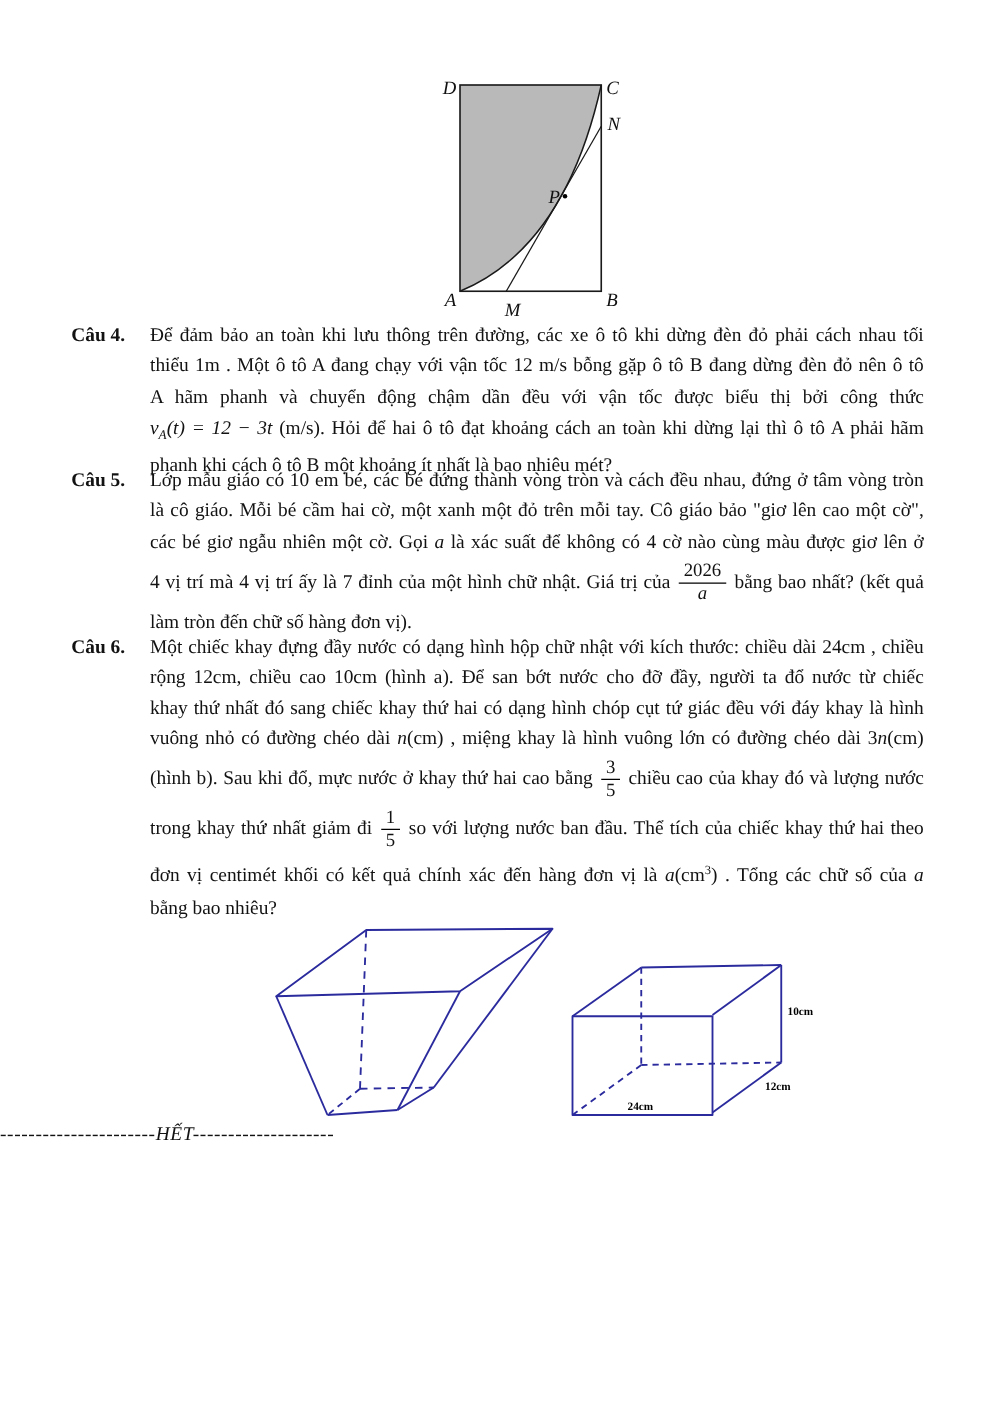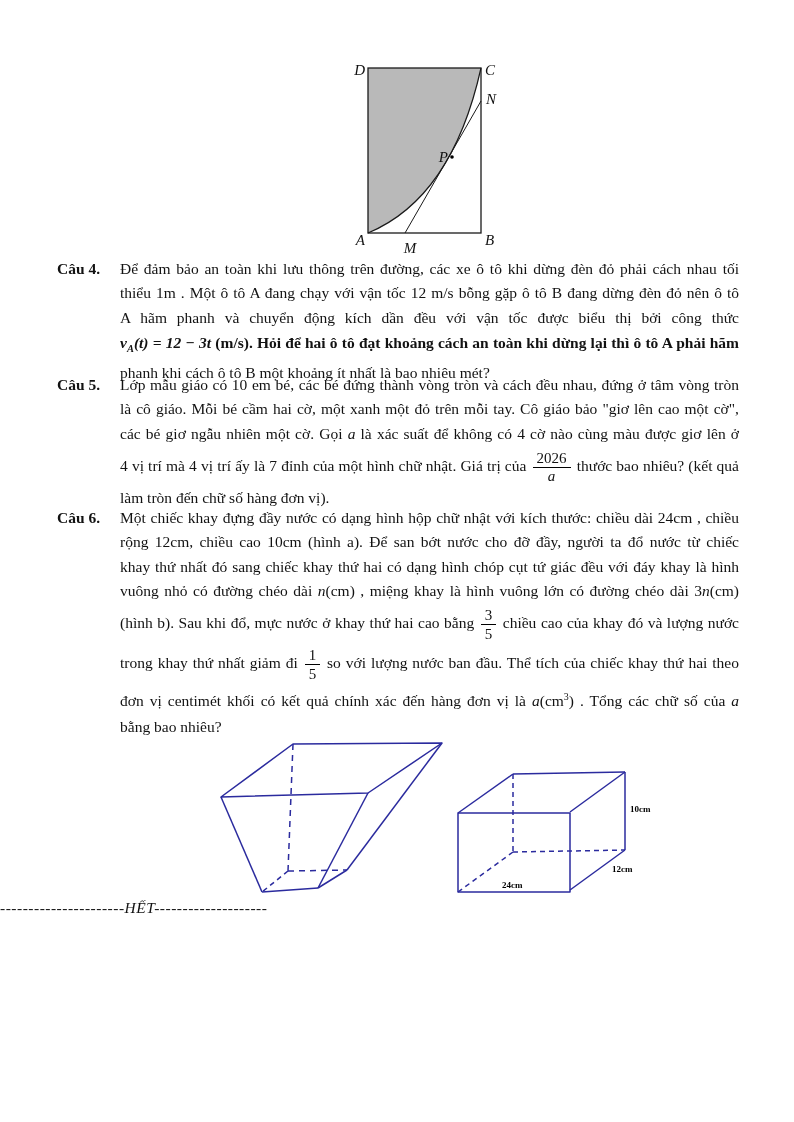--- a/index.html
+++ b/index.html
@@ -8,21 +8,21 @@
     font-family:"Liberation Serif","DejaVu Serif",serif;
     color:#121212;overflow:hidden;
   }
   .fig{position:absolute;}
   #questions{position:absolute;left:57px;top:257px;width:682px;}
   .question{display:flex;align-items:flex-start;position:absolute;left:0;width:682px;}
   .q-label{width:63px;flex:0 0 63px;font-weight:bold;font-size:15.5px;line-height:24.3px;}
   .q-body{width:619px;flex:1;font-size:15.5px;}
   .ln{line-height:24.3px;text-align:justify;text-align-last:justify;white-space:normal;}
   .ln.last{text-align-last:left;}
-  .ln-math{line-height:25px;font-weight:bold;}
+  .ln-math{line-height:25px;}
   .ln-frac{height:40px;line-height:40px;}
   .mathv{font-style:italic;}
   .mathv sub{font-size:10.5px;font-style:italic;}
   sup.s{font-size:10px;}
   .ivar{font-style:italic;}
   .frac{display:inline-block;vertical-align:middle;text-align:right;text-align-last:center;
         line-height:1.08;font-size:15px;margin:0 2px;}
   .frac .num{display:block;border-bottom:1.2px solid #000;padding:0 4px 0.5px 4px;}
   .frac .den{display:block;padding-top:0.5px;}
   #footer-het{position:absolute;left:0;top:899px;width:794px;text-align:left;
@@ -49,33 +49,33 @@
   <text class="fig-label" x="485" y="245" text-anchor="start">B</text>
 </svg>
 
 <div id="questions" style="position:absolute;left:0;top:0;width:666px;height:1122px;">
 
   <div class="question" style="left:57px;top:257px;">
     <div class="q-label">Câu 4.</div>
     <div class="q-body">
       <div class="ln">Để đảm bảo an toàn khi lưu thông trên đường, các xe ô tô khi dừng đèn đỏ phải cách nhau tối</div>
       <div class="ln">thiểu 1m . Một ô tô A đang chạy với vận tốc 12 m/s bỗng gặp ô tô B đang dừng đèn đỏ nên ô tô</div>
-      <div class="ln">A hãm phanh và chuyển động kích dần đều với vận tốc được biểu thị bởi công thức</div>
+      <div class="ln">A hãm phanh và chuyển động chậm dần đều với vận tốc được biểu thị bởi công thức</div>
       <div class="ln ln-math"><span class="mathv"><span class="ivar">v</span><sub>A</sub><span>(t) = 12 − 3t</span></span><span> (m/s). Hỏi để hai ô tô đạt khoảng cách an toàn khi dừng lại thì ô tô A phải hãm</span></div>
       <div class="ln last">phanh khi cách ô tô B một khoảng ít nhất là bao nhiêu mét?</div>
     </div>
   </div>
 
   <div class="question" style="left:57px;top:373px;">
     <div class="q-label">Câu 5.</div>
     <div class="q-body">
       <div class="ln">Lớp mẫu giáo có 10 em bé, các bé đứng thành vòng tròn và cách đều nhau, đứng ở tâm vòng tròn</div>
       <div class="ln">là cô giáo. Mỗi bé cầm hai cờ, một xanh một đỏ trên mỗi tay. Cô giáo bảo "giơ lên cao một cờ",</div>
       <div class="ln"><span>các bé giơ ngẫu nhiên một cờ. Gọi </span><span class="ivar">a</span><span> là xác suất để không có 4 cờ nào cùng màu được giơ lên ở</span></div>
-      <div class="ln ln-frac"><span>4 vị trí mà 4 vị trí ấy là 7 đỉnh của một hình chữ nhật. Giá trị của </span><span class="frac"><span class="num">2026</span><span class="den ivar">a</span></span><span> thước bao nhiêu? (kết quả</span></div>
+      <div class="ln ln-frac"><span>4 vị trí mà 4 vị trí ấy là 7 đỉnh của một hình chữ nhật. Giá trị của </span><span class="frac"><span class="num">2026</span><span class="den ivar">a</span></span><span> bằng bao nhất? (kết quả</span></div>
       <div class="ln last">làm tròn đến chữ số hàng đơn vị).</div>
     </div>
   </div>
 
   <div class="question" style="left:57px;top:506px;">
     <div class="q-label">Câu 6.</div>
     <div class="q-body">
       <div class="ln">Một chiếc khay đựng đầy nước có dạng hình hộp chữ nhật với kích thước: chiều dài 24cm , chiều</div>
       <div class="ln">rộng 12cm, chiều cao 10cm (hình a). Để san bớt nước cho đỡ đầy, người ta đổ nước từ chiếc</div>
       <div class="ln">khay thứ nhất đó sang chiếc khay thứ hai có dạng hình chóp cụt tứ giác đều với đáy khay là hình</div>

